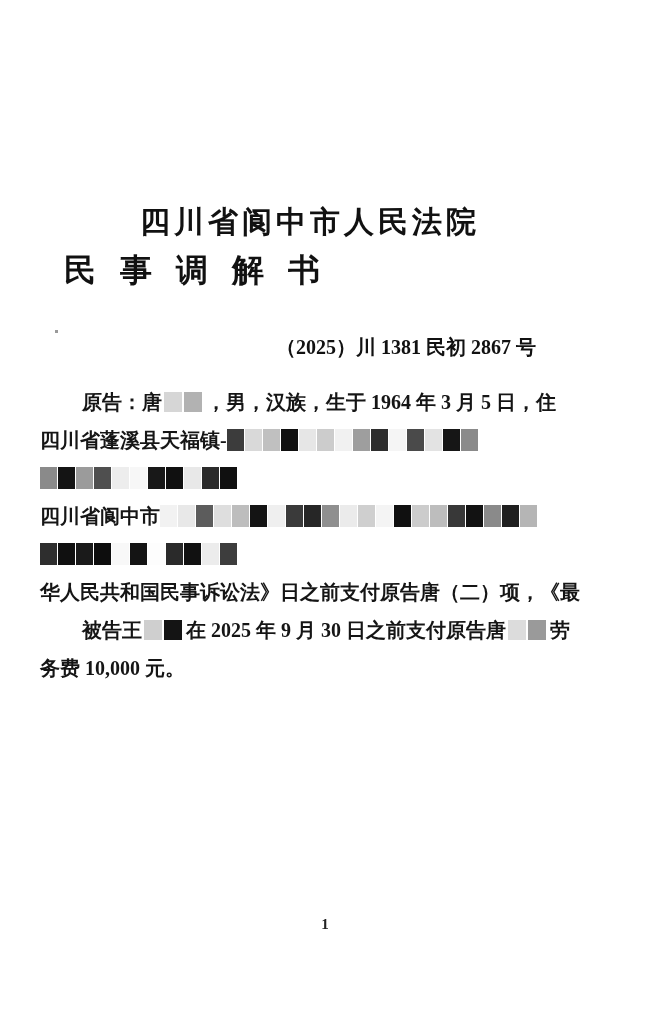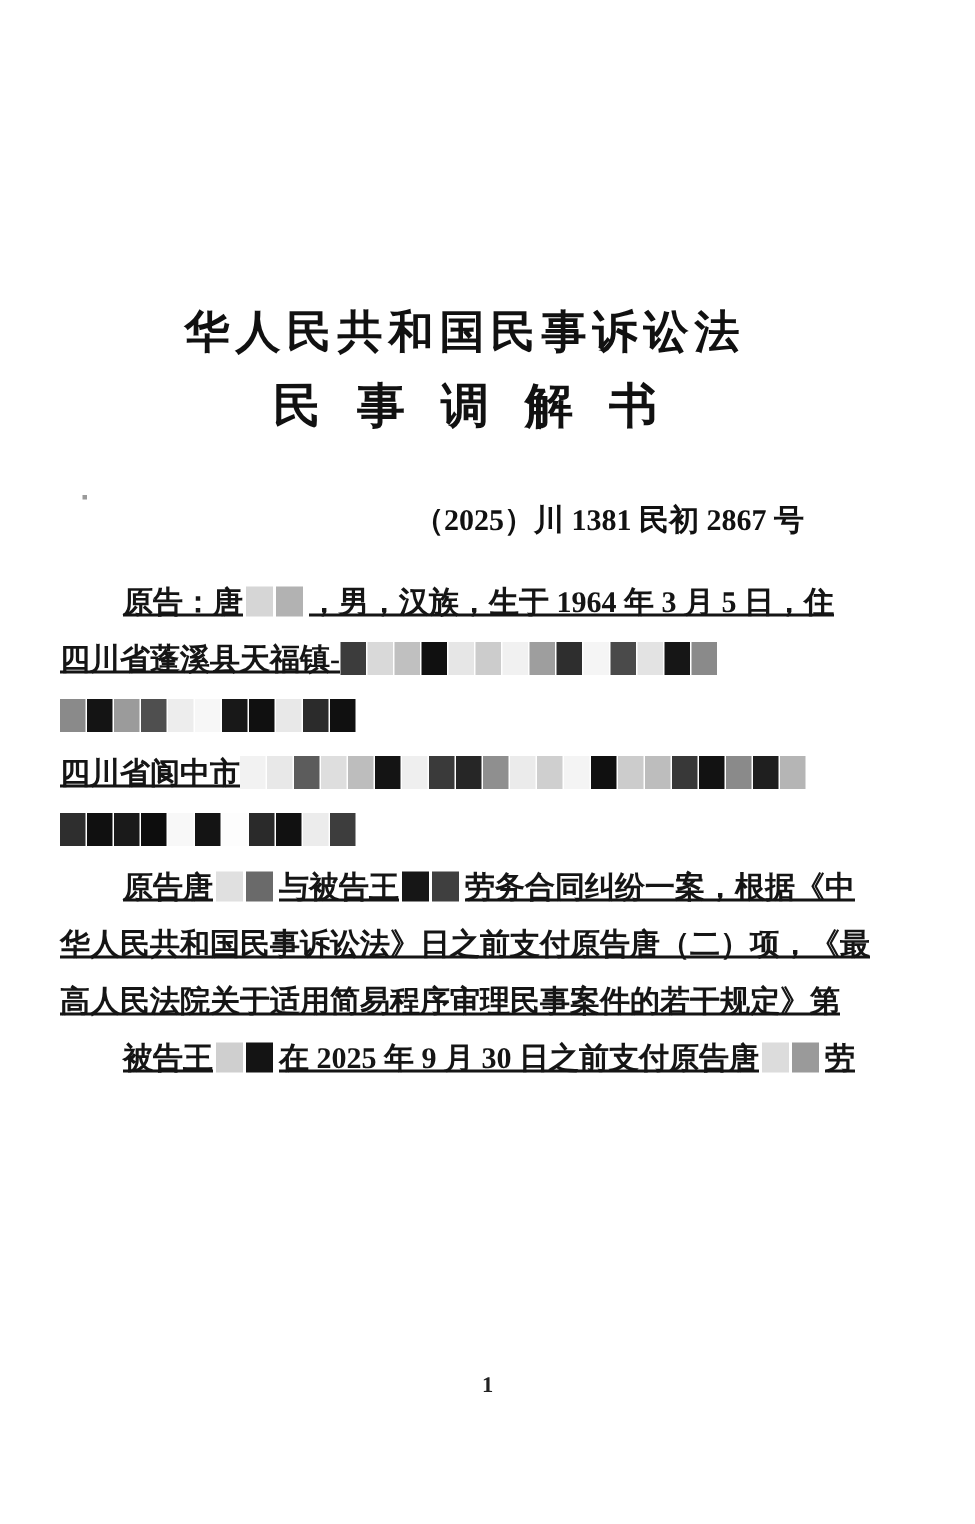--- a/index.html
+++ b/index.html
@@ -26,21 +26,21 @@
     margin-top: 203px;
     text-align: center;
     font-size: 30px;
     line-height: 38px;
     font-weight: bold;
     letter-spacing: 4px;
     color: #111;
   }
   .doc-title {
     margin-top: 8px;
-    text-align: center;
+    text-align: left;
     font-size: 32px;
     line-height: 42px;
     font-weight: bold;
     letter-spacing: 24px;
     text-indent: 24px;
     color: #111;
   }
   .case-number {
     margin-top: 42px;
     text-align: right;
@@ -52,21 +52,20 @@
   }
   .body-block {
     margin-top: 22px;
   }
   .line {
     font-size: 20px;
     line-height: 38px;
     font-weight: 600;
     white-space: nowrap;
     color: #151515;
-    text-decoration: underline;
   }
   .indent {
     padding-left: 42px;
   }
   
   .mosaic { display: inline-block; vertical-align: -4px; line-height: 0; }
   .mcell {
     display: inline-block;
     width: 17px;
     height: 22px;
@@ -95,21 +94,21 @@
 </style>
 </head>
 <body>
 
 <div class="page">
 
   <div class="scan-speck"></div>
 
   <div class="content">
 
-    <div class="court-title">华人民共和国民事诉讼法</div>
+    <div class="court-title">四川省阆中市人民法院</div>
 
     <div class="doc-title">民事调解书</div>
 
     <div class="case-number">（2025）川 1381 民初 2867 号</div>
 
     <div class="body-block">
 
       <div class="line indent">
         <span>原告：唐</span><span class="mosaic name-m"><span class="mcell" style="background: rgb(214, 214, 214);"></span><span class="mcell" style="background: rgb(178, 178, 178);"></span></span><span>，男，汉族，生于 1964 年 3 月 5 日，住</span>
       </div>
@@ -120,29 +119,26 @@
         <span class="mosaic"><span class="mcell" style="background: rgb(138, 138, 138);"></span><span class="mcell" style="background: rgb(20, 20, 20);"></span><span class="mcell" style="background: rgb(155, 155, 155);"></span><span class="mcell" style="background: rgb(79, 79, 79);"></span><span class="mcell" style="background: rgb(237, 237, 237);"></span><span class="mcell" style="background: rgb(247, 247, 247);"></span><span class="mcell" style="background: rgb(24, 24, 24);"></span><span class="mcell" style="background: rgb(16, 16, 16);"></span><span class="mcell" style="background: rgb(232, 232, 232);"></span><span class="mcell" style="background: rgb(43, 43, 43);"></span><span class="mcell" style="background: rgb(16, 16, 16);"></span></span>
       </div>
 
       <div class="line">
         <span>四川省阆中市</span><span class="mosaic"><span class="mcell" style="background: rgb(242, 242, 242);"></span><span class="mcell" style="background: rgb(232, 232, 232);"></span><span class="mcell" style="background: rgb(92, 92, 92);"></span><span class="mcell" style="background: rgb(222, 222, 222);"></span><span class="mcell" style="background: rgb(189, 189, 189);"></span><span class="mcell" style="background: rgb(20, 20, 20);"></span><span class="mcell" style="background: rgb(239, 239, 239);"></span><span class="mcell" style="background: rgb(58, 58, 58);"></span><span class="mcell" style="background: rgb(38, 38, 38);"></span><span class="mcell" style="background: rgb(143, 143, 143);"></span><span class="mcell" style="background: rgb(235, 235, 235);"></span><span class="mcell" style="background: rgb(207, 207, 207);"></span><span class="mcell" style="background: rgb(244, 244, 244);"></span><span class="mcell" style="background: rgb(16, 16, 16);"></span><span class="mcell" style="background: rgb(204, 204, 204);"></span><span class="mcell" style="background: rgb(189, 189, 189);"></span><span class="mcell" style="background: rgb(56, 56, 56);"></span><span class="mcell" style="background: rgb(18, 18, 18);"></span><span class="mcell" style="background: rgb(138, 138, 138);"></span><span class="mcell" style="background: rgb(31, 31, 31);"></span><span class="mcell" style="background: rgb(181, 181, 181);"></span></span>
       </div>
       <div class="line">
         <span class="mosaic"><span class="mcell" style="background: rgb(46, 46, 46);"></span><span class="mcell" style="background: rgb(16, 16, 16);"></span><span class="mcell" style="background: rgb(26, 26, 26);"></span><span class="mcell" style="background: rgb(13, 13, 13);"></span><span class="mcell" style="background: rgb(248, 248, 248);"></span><span class="mcell" style="background: rgb(20, 20, 20);"></span><span class="mcell" style="background: rgb(253, 253, 253);"></span><span class="mcell" style="background: rgb(42, 42, 42);"></span><span class="mcell" style="background: rgb(17, 17, 17);"></span><span class="mcell" style="background: rgb(236, 236, 236);"></span><span class="mcell" style="background: rgb(61, 61, 61);"></span></span>
       </div>
 
-      <div class="line indent">
-        <span>原告唐</span><span class="mosaic name-m"><span class="mcell" style="background: rgb(224, 224, 224);"></span><span class="mcell" style="background: rgb(106, 106, 106);"></span></span><span>与被告王</span><span class="mosaic name-m"><span class="mcell" style="background: rgb(22, 22, 22);"></span><span class="mcell" style="background: rgb(63, 63, 63);"></span></span><span>劳务合同纠纷一案，根据《中</span>
-      </div>
       <div class="line">华人民共和国民事诉讼法》日之前支付原告唐（二）项，《最</div>
-      <div class="line">高人民法院关于适用简易程序审理民事案件的若干规定》第</div>
 
       <div class="line indent">
         <span>被告王</span><span class="mosaic name-m"><span class="mcell" style="background: rgb(207, 207, 207);"></span><span class="mcell" style="background: rgb(20, 20, 20);"></span></span><span>在 2025 年 9 月 30 日之前支付原告唐</span><span class="mosaic name-m"><span class="mcell" style="background: rgb(220, 220, 220);"></span><span class="mcell" style="background: rgb(154, 154, 154);"></span></span><span>劳</span>
       </div>
+      <div class="line">务费 10,000 元。</div>
 
 
     </div>
   </div>
 
   <div class="page-number">1</div>
 
 </div>
 
 </body></html>

